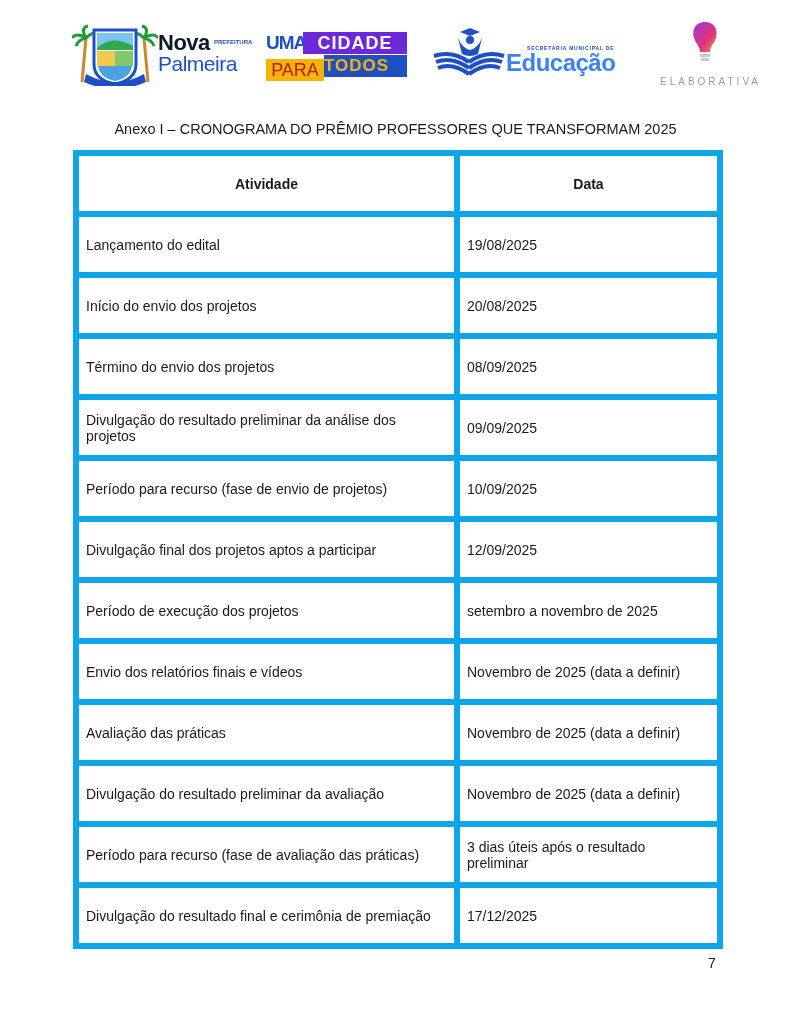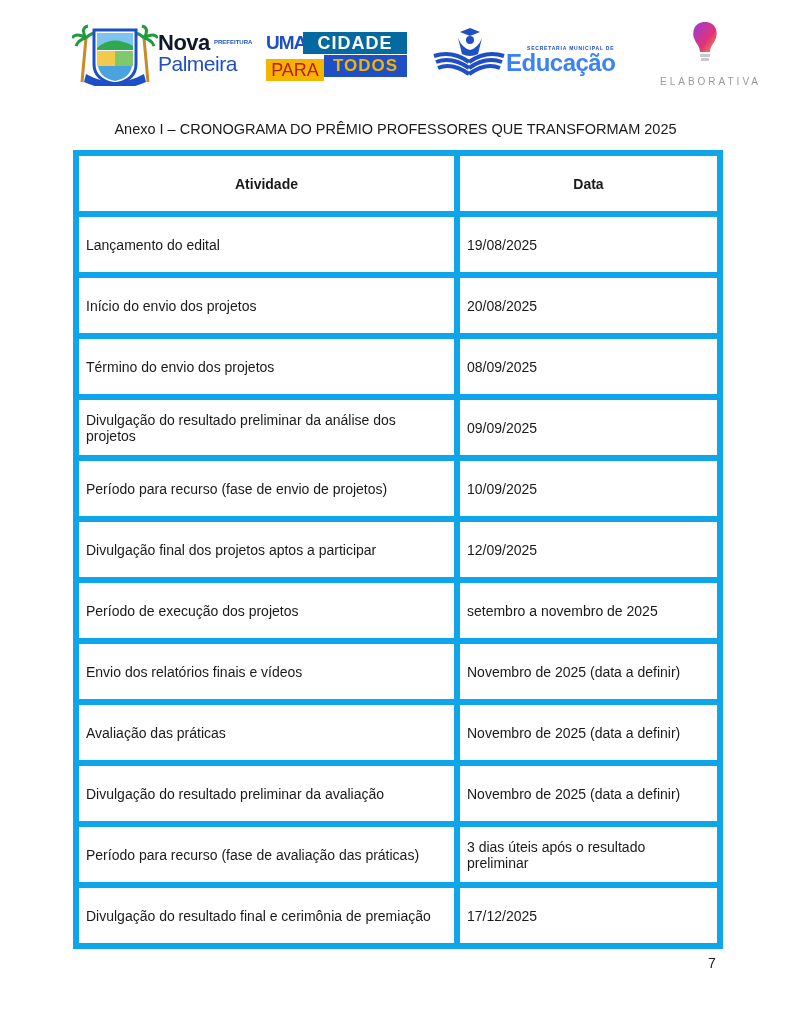--- a/index.html
+++ b/index.html
@@ -11,24 +11,24 @@
     .logo { position: absolute; }
     
     .crest { left: 72px; top: 6px; width: 86px; height: 62px; }
     .np-text { left: 158px; top: 14px; width: 100px; height: 48px; }
     .np-nova { position: absolute; left: 0; top: 0; font-weight: bold; font-size: 22px; color: #0f172a; letter-spacing: -0.5px; line-height: 22px; }
     .np-pref { position: absolute; left: 56px; top: 7px; font-size: 6px; font-weight: bold; color: #1f4fc4; }
     .np-palmeira { position: absolute; left: 0; top: 21px; font-weight: normal; font-size: 21px; color: #1f4fc4; letter-spacing: -0.5px; line-height: 22px; }
     .cidade { left: 266px; top: 14px; width: 141px; height: 46px; }
     .cid-row1 { position: absolute; left: 0; top: 0; height: 22px; width: 141px; }
     .cid-uma { position: absolute; left: 0; top: 0; height: 22px; font-weight: bold; font-size: 19px; color: #1f4fc4; line-height: 22px; letter-spacing: -1px; }
-    .cid-cidade { position: absolute; left: 37px; top: 0; height: 22px; width: 104px; background: #0369a1; color: #fff; font-weight: bold; font-size: 18px; line-height: 22px; text-align: center; letter-spacing: 1px; }
+    .cid-cidade { position: absolute; left: 37px; top: 0; height: 22px; width: 104px; background: #6d28d9; color: #fff; font-weight: bold; font-size: 18px; line-height: 22px; text-align: center; letter-spacing: 1px; }
     .cid-row2 { position: absolute; left: 0; top: 23px; height: 22px; width: 141px; }
     .cid-para { position: absolute; left: 0; top: 4px; height: 22px; width: 58px; background: #f5b400; color: #b91c1c; font-size: 18px; line-height: 22px; text-align: center; }
-    .cid-todos { position: absolute; left: 58px; top: 0; height: 22px; width: 83px; background: #1f4fc4; color: #f5b400; font-weight: bold; font-size: 17px; line-height: 22px; text-align: center; letter-spacing: 1px; }
+    .cid-todos { position: absolute; left: 58px; top: 0; height: 22px; width: 83px; background: #1f4fc4; color: #f5b400; font-weight: bold; font-size: 17px; line-height: 22px; letter-spacing: 1px; }
     .edu { left: 432px; top: 10px; width: 200px; height: 50px; }
     .edu-book { position: absolute; left: 0; top: 0; width: 74px; height: 48px; }
     .edu-small { position: absolute; left: 95px; top: 17px; font-size: 5px; font-weight: bold; color: #1f4fc4; letter-spacing: 0.8px; }
     .edu-big { position: absolute; left: 74px; top: 22px; font-size: 24px; font-weight: bold; color: #3b82f6; letter-spacing: -0.5px; line-height: 26px; }
     .elab { left: 658px; top: 0; width: 90px; height: 76px; }
     .elab-bulb { position: absolute; left: 32px; top: 0; width: 30px; height: 48px; }
     .elab-text { position: absolute; left: 2px; top: 58px; font-size: 10px; color: #9a9a9a; letter-spacing: 3px; }
 
     .title {
       position: absolute; top: 121px; left: 0; width: 791px; text-align: center;

